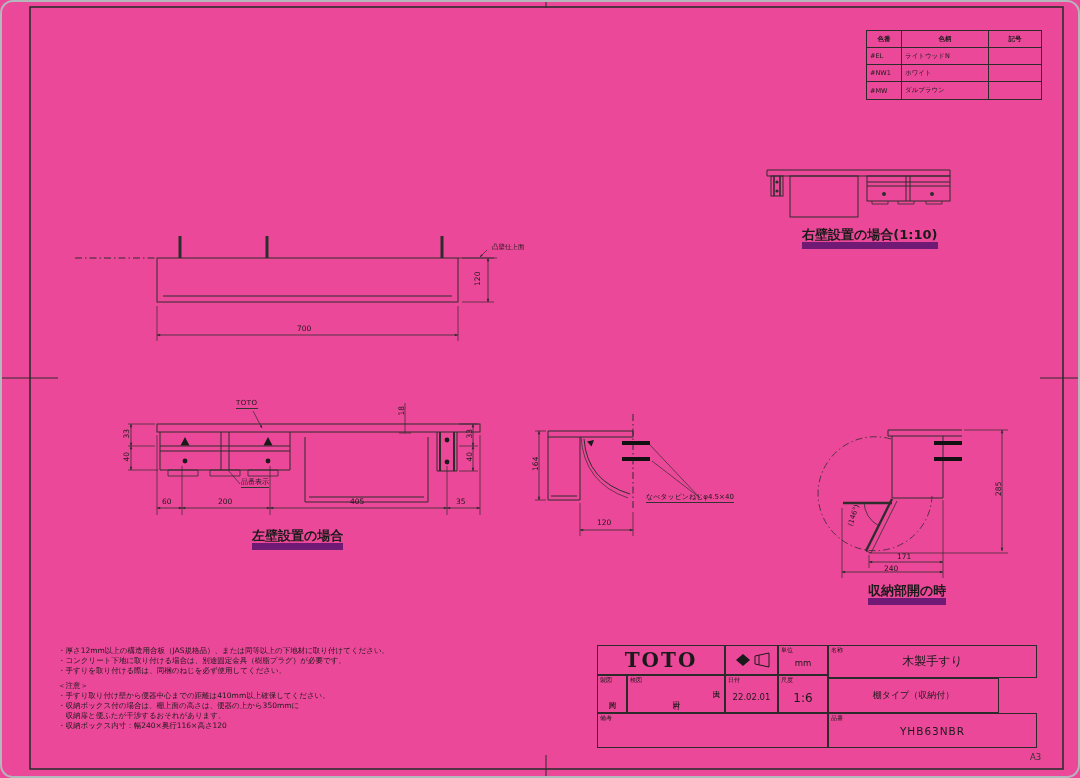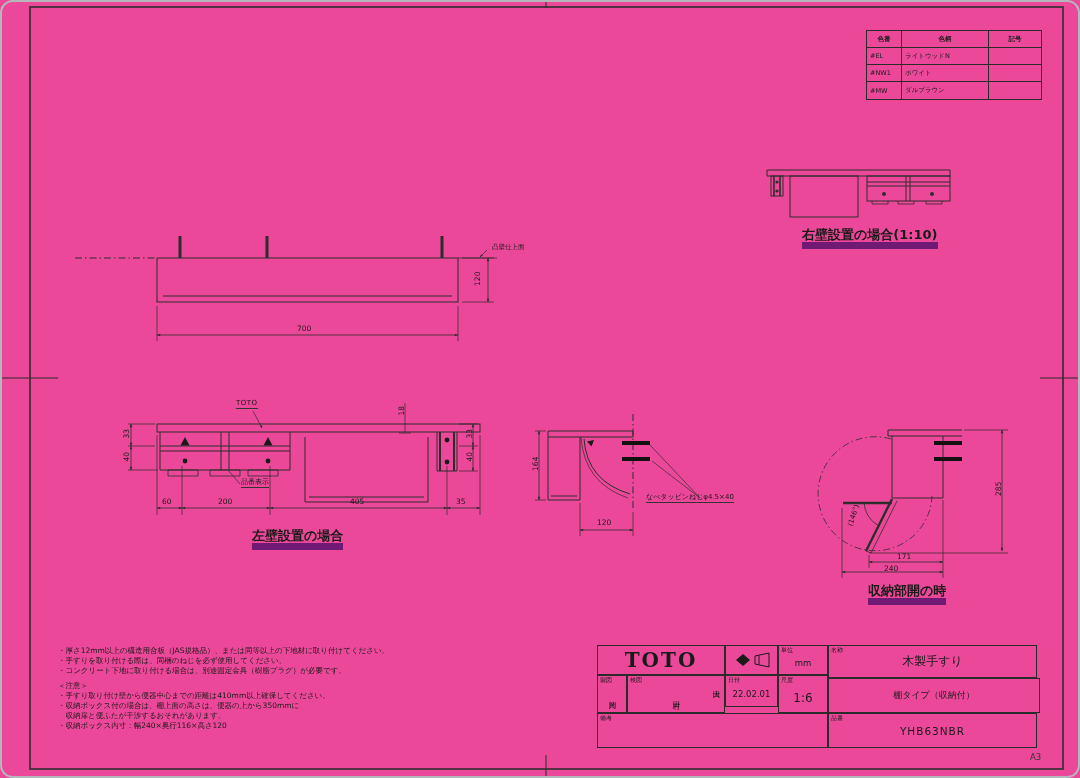--- a/index.html
+++ b/index.html
@@ -174,22 +174,22 @@
   <div class="lbl lead" style="left:646px;top:494px;font-size:7px;">なべタッピンねじφ4.5×40</div>
 
   <div class="lbl v" style="left:992px;top:485px;">285</div>
   <div class="lbl" style="left:843px;top:512px;font-size:7px;transform:rotate(-72deg);transform-origin:center;">(146°)</div>
   <div class="lbl" style="left:897px;top:553px;">171</div>
   <div class="lbl" style="left:884px;top:565px;">240</div>
   <div class="lbl cap" style="left:868px;top:584px;">収納部開の時</div>
 
   <div class="notes">
     <div>・厚さ12mm以上の構造用合板（JAS規格品）、または同等以上の下地材に取り付けてください。</div>
+    <div>・コンクリート下地に取り付ける場合は、別途固定金具（樹脂プラグ）が必要です。</div>
     <div>・手すりを取り付ける際は、同梱のねじを必ず使用してください。</div>
-    <div>・コンクリート下地に取り付ける場合は、別途固定金具（樹脂プラグ）が必要です。</div>
     <div class="gap"></div>
     <div>＜注意＞</div>
     <div>・手すり取り付け壁から便器中心までの距離は410mm以上確保してください。</div>
     <div>・収納ボックス付の場合は、棚上面の高さは、便器の上から350mmに</div>
     <div>　収納扉と便ふたが干渉するおそれがあります。</div>
     <div>・収納ボックス内寸：幅240×奥行116×高さ120</div>
   </div>
 
   <div class="tblock">
     <div class="cell" style="left:0;top:0;width:128px;height:30px;">
@@ -214,29 +214,29 @@
     </div>
     <div class="cell" style="left:0;top:30px;width:30px;height:38px;">
       <span class="cl">製図</span>
       <div class="val vert" style="padding-top:4px;">片岡</div>
     </div>
     <div class="cell" style="left:30px;top:30px;width:98px;height:38px;">
       <span class="cl">検図</span>
       <div class="val vert" style="padding-top:4px;">田村</div>
       <div class="vert" style="position:absolute;right:3px;top:8px;">大田</div>
     </div>
-    <div class="cell" style="left:128px;top:30px;width:53px;height:32px;text-decoration:underline;">
+    <div class="cell" style="left:128px;top:30px;width:53px;height:38px;text-decoration:underline;">
       <span class="cl">日付</span>
       <div class="val" style="font-size:8.5px;padding-top:6px;">22.02.01</div>
     </div>
     <div class="cell" style="left:181px;top:30px;width:50px;height:38px;">
       <span class="cl">尺度</span>
       <div class="val" style="font-size:12px;padding-top:8px;">1:6</div>
     </div>
-    <div class="cell" style="left:231px;top:33px;width:212px;height:35px;">
+    <div class="cell" style="left:231px;top:33px;width:171px;height:35px;">
       <div class="val" style="font-size:9px;">棚タイプ（収納付）</div>
     </div>
     <div class="cell" style="left:0;top:68px;width:231px;height:35px;">
       <span class="cl">備考</span>
     </div>
     <div class="cell" style="left:231px;top:68px;width:209px;height:35px;padding-left:44px;">
       <span class="cl">品番</span>
       <div class="val" style="font-size:10.5px;letter-spacing:1px;">YHB63NBR</div>
     </div>
   </div>

